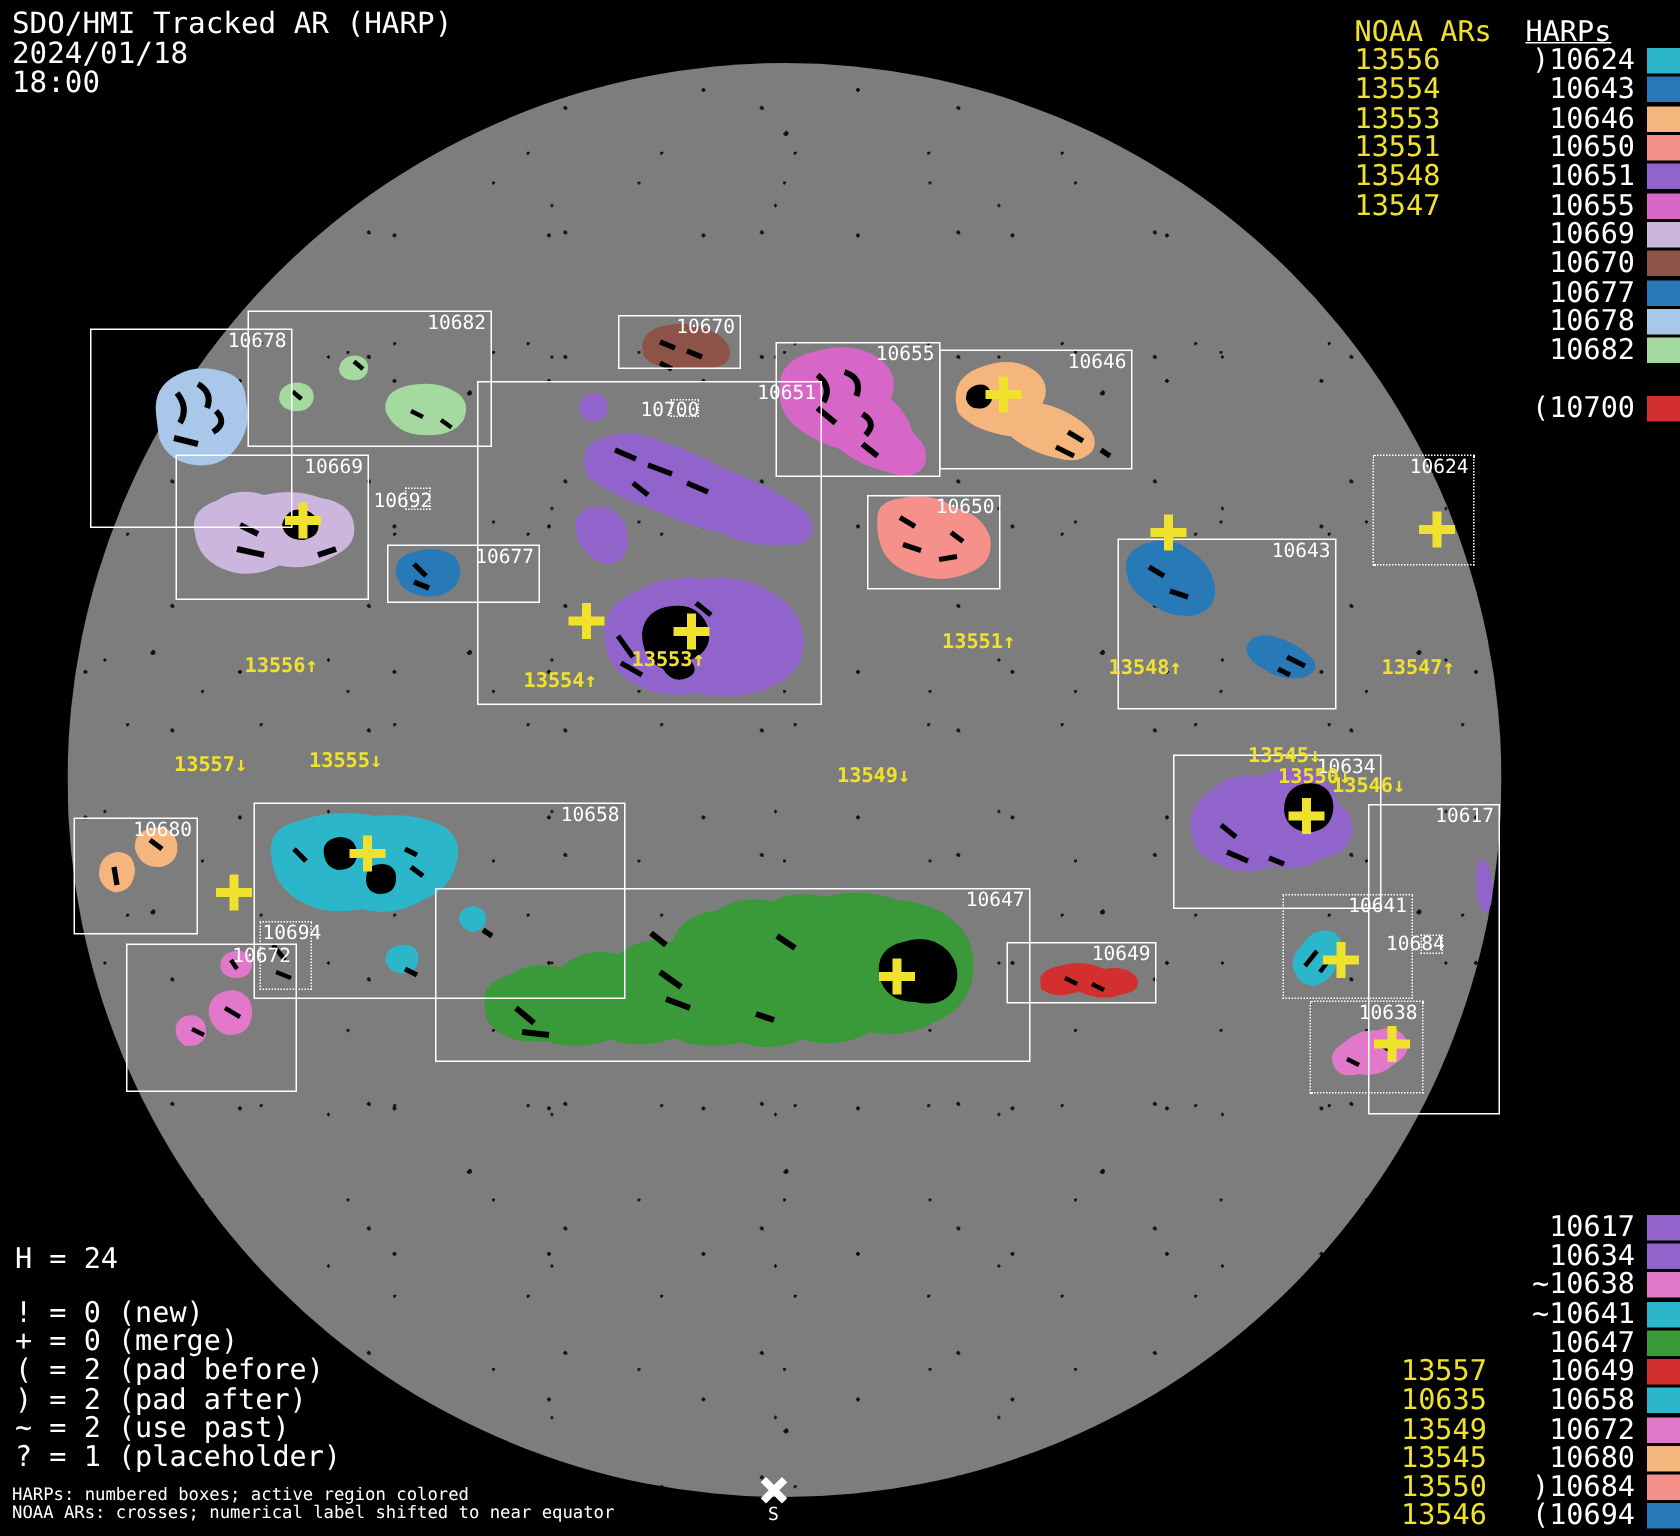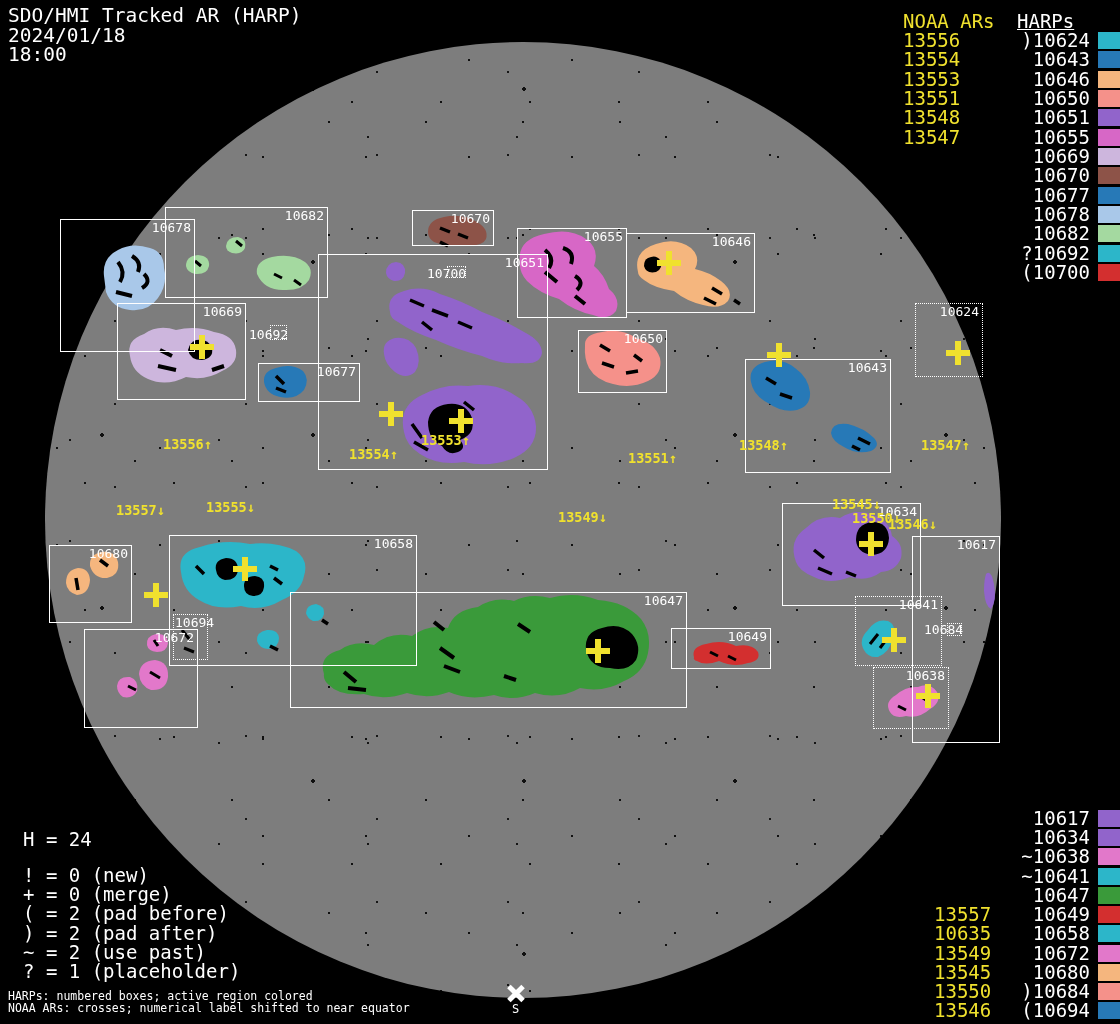--- a/index.html
+++ b/index.html
@@ -26,21 +26,21 @@
   .cross .v{left:9px;top:0;width:6px;height:24px;}
   .ylab{position:absolute;font-size:13.5px;font-weight:bold;color:var(--yellow,#f0e12e);white-space:nowrap;}
   .hdr{position:absolute;left:8px;top:6px;font-size:19.5px;line-height:19.6px;white-space:pre;}
   .lg-head-noaa{position:absolute;left:903px;top:10px;font-size:19px;color:var(--yellow,#f0e12e);}
   .lg-head-harp{position:absolute;left:1017px;top:10px;font-size:19px;color:#fff;text-decoration:underline;}
   .lrow{position:absolute;left:0;width:1120px;height:19px;font-size:19px;line-height:19px;}
   .lg-noaa{position:absolute;left:903px;color:var(--yellow,#f0e12e);}
   .lg-noaa.b{left:934px;}
   .lg-harp{position:absolute;left:1000px;width:90px;text-align:right;color:#fff;}
   .lg-swatch{position:absolute;left:1098px;top:1px;width:22px;height:17px;}
-  .stats{position:absolute;left:10px;font-size:19px;line-height:19.2px;white-space:pre;margin-left:13px;}
+  .stats{position:absolute;left:10px;font-size:19px;line-height:19.2px;white-space:pre;}
   .cap{position:absolute;left:8px;font-size:11.5px;line-height:11.5px;white-space:pre;}
   .smark{position:absolute;}
   .smark i{position:absolute;left:2px;top:7px;width:20px;height:5px;background:#fff;}
   .smark .x1{transform:rotate(45deg);}
   .smark .x2{transform:rotate(-45deg);}
   .smark .sl{position:absolute;left:8px;top:18px;font-size:12px;color:#fff;}
 </style>
 </head>
 <body>
 
@@ -244,21 +244,21 @@
       <i class="v"></i>
     </div>
   <div class="cross" style="left:916px;top:684px">
       <i class="h"></i>
       <i class="v"></i>
     </div>
 
   <span class="ylab" style="left:163px;top:436px">13556↑</span>
   <span class="ylab" style="left:349px;top:446px">13554↑</span>
   <span class="ylab" style="left:421px;top:432px">13553↑</span>
-  <span class="ylab" style="left:628px;top:450px">13551↑</span>
+  <span class="ylab" style="left:628px;top:420px">13551↑</span>
   <span class="ylab" style="left:739px;top:437px">13548↑</span>
   <span class="ylab" style="left:921px;top:437px">13547↑</span>
   <span class="ylab" style="left:116px;top:502px">13557↓</span>
   <span class="ylab" style="left:206px;top:499px">13555↓</span>
   <span class="ylab" style="left:558px;top:509px">13549↓</span>
   <span class="ylab" style="left:832px;top:496px">13545↓</span>
   <span class="ylab" style="left:852px;top:510px">13550↓</span>
   <span class="ylab" style="left:888px;top:516px">13546↓</span>
 
   <div class="hdr" style="top:6px">SDO/HMI Tracked AR (HARP)</div>
@@ -310,24 +310,20 @@
       <span class="lg-swatch" style="background: rgb(39, 121, 183);"></span>
     </div>
   <div class="lrow" style="top:205px">
       <span class="lg-harp">10678</span>
       <span class="lg-swatch" style="background: rgb(169, 200, 233);"></span>
     </div>
   <div class="lrow" style="top:224px">
       <span class="lg-harp">10682</span>
       <span class="lg-swatch" style="background: rgb(164, 217, 160);"></span>
     </div>
-  <div class="lrow" style="top:244px">
-      <span class="lg-harp">?10692</span>
-      <span class="lg-swatch" style="background: rgb(44, 182, 201);"></span>
-    </div>
   <div class="lrow" style="top:263px">
       <span class="lg-harp">(10700</span>
       <span class="lg-swatch" style="background: rgb(211, 47, 47);"></span>
     </div>
 
   <div class="lrow" style="top:809px">
       <span class="lg-harp">10617</span>
       <span class="lg-swatch" style="background: rgb(145, 100, 203);"></span>
     </div>
   <div class="lrow" style="top:828px">

